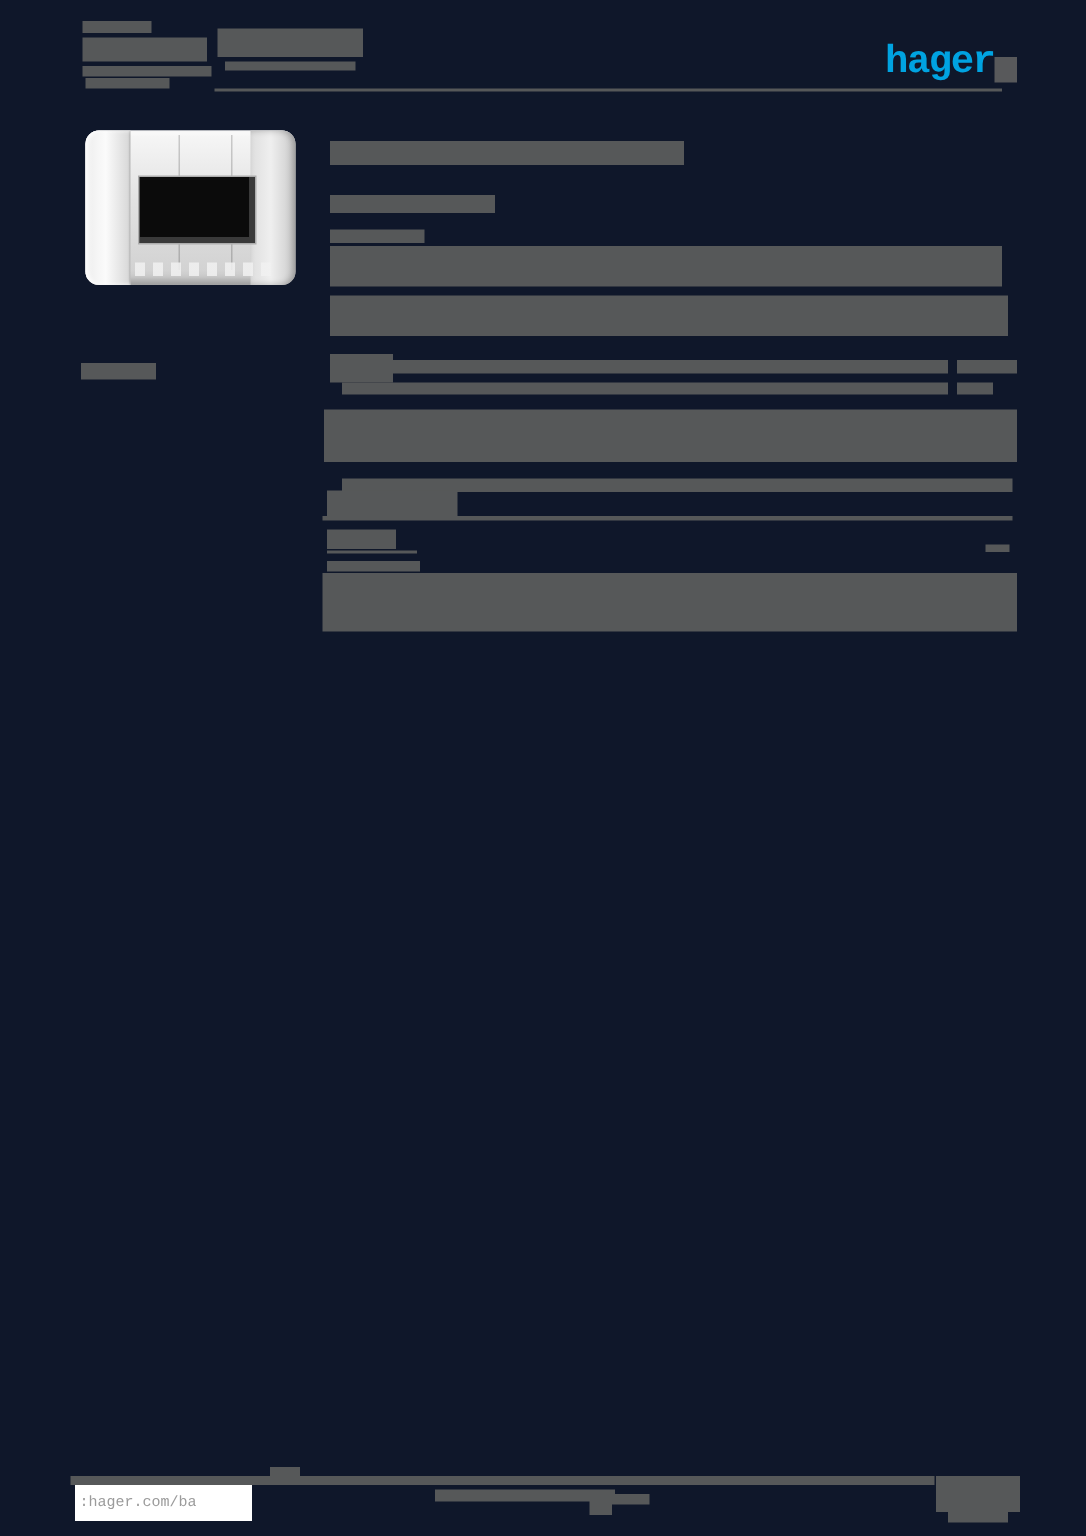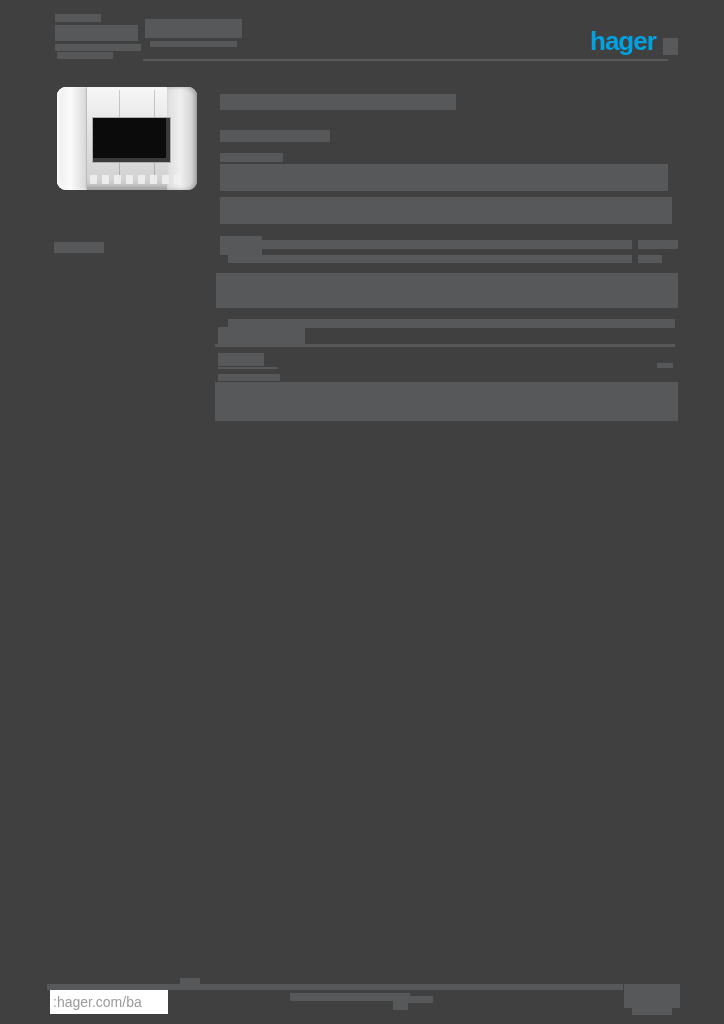--- a/index.html
+++ b/index.html
@@ -1,18 +1,18 @@
 <!DOCTYPE html>
 <html><head>
 <meta charset="utf-8">
 <style>
   html,body{margin:0;padding:0;background:#000;}
   .canvas{
-    position:relative;width:724px;height:1024px;background:#404040;
-    overflow:hidden;font-family:Liberation Sans, sans-serif;
+    position:relative;width:724px;height:1024px;background:#0f172a;
+    overflow:hidden;font-family:Liberation Mono, monospace;
   }
   .abs{position:absolute;}
   .redact{position:absolute;}
   
   .hager-logo{
     position:absolute;left:590px;top:28px;
     font-size:26px;font-weight:bold;letter-spacing:-1px;line-height:1;
   }
   .logo-mark{position:absolute;left:663px;top:38px;width:15px;height:17px;}
   .header-rule{position:absolute;left:143px;top:59px;width:525px;height:2px;}
@@ -45,21 +45,21 @@
   .pi-teeth{
     position:absolute;left:33px;top:88px;width:96px;height:9px;
     background:repeating-linear-gradient(90deg,#f1f1f1 0px,#f1f1f1 7px,rgba(0,0,0,0) 7px,rgba(0,0,0,0) 12px);
     opacity:.85;
   }
   
   .site-box{
     position:absolute;left:50px;top:990px;width:118px;height:24px;background:#ffffff;
     display:flex;align-items:center;
   }
-  .site-box span{font-size:14px;color:#9b9b9b;padding-left:3px;white-space:nowrap;}
+  .site-box span{font-size:10px;color:#9b9b9b;padding-left:3px;white-space:nowrap;}
 </style>
 </head>
 <body>
 
 <div class="canvas">
 
   <div class="abs" style="left:0;top:0;width:724px;height:70px;">
     <div class="hager-logo" style="color: rgb(0, 163, 225);">hager</div>
     <div class="logo-mark" style="background: rgb(88, 89, 91);"></div>
     <div class="header-rule" style="background: rgb(86, 88, 89);"></div>

